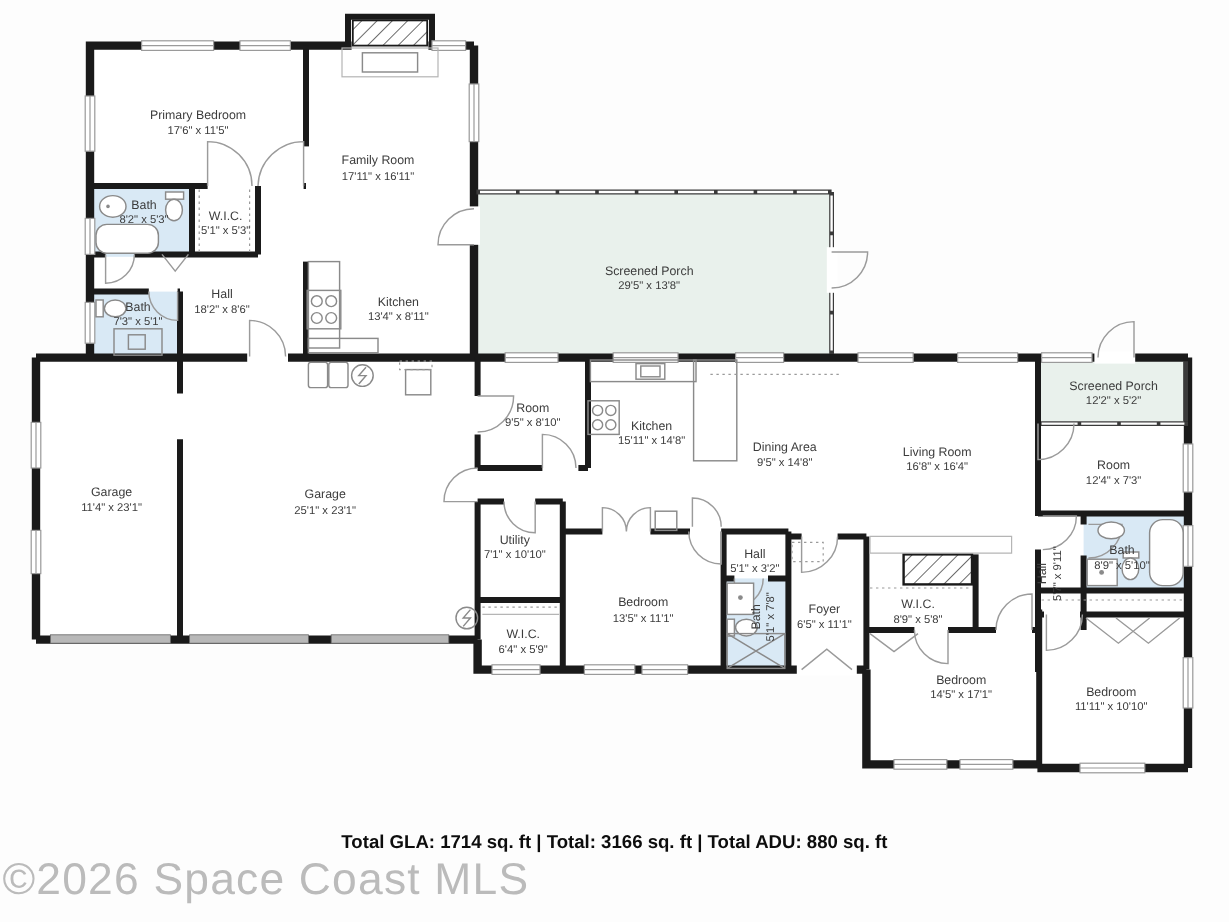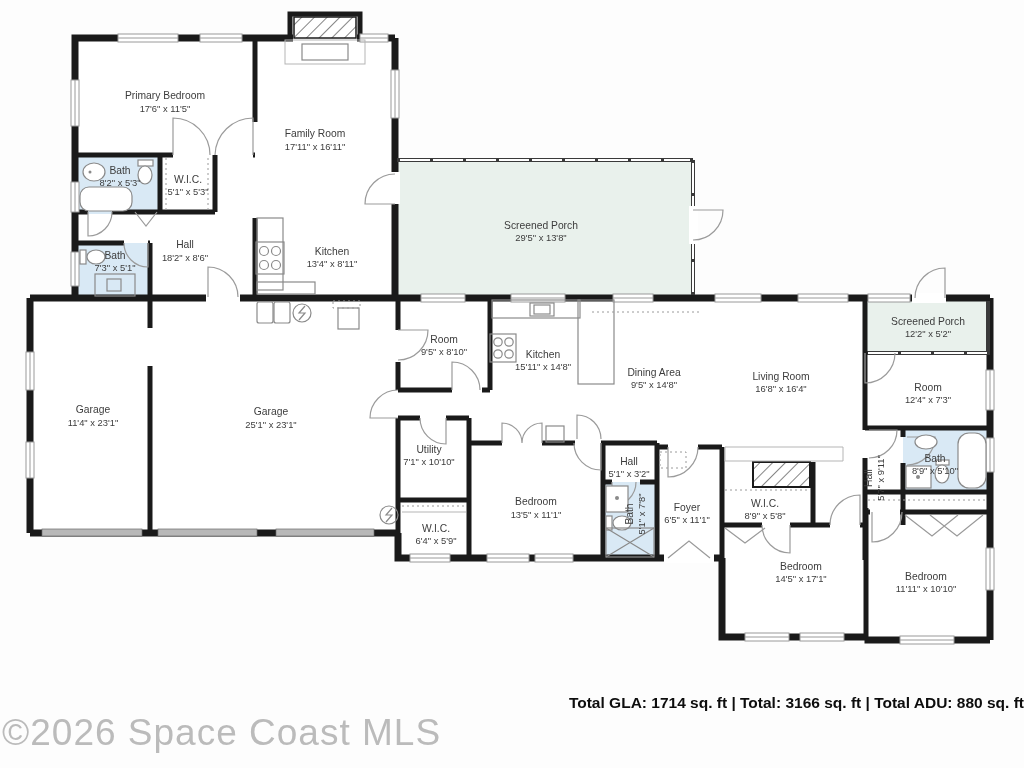--- a/index.html
+++ b/index.html
@@ -15,21 +15,21 @@
   .scr{stroke:#3a3a3a;stroke-width:4;fill:none;}
   .scrI{stroke:#ffffff;stroke-width:2;fill:none;stroke-dasharray:30 3;}
   .fixn{stroke:#8a8a8a;stroke-width:1.2;fill:none;}
   .fix{stroke:#8a8a8a;stroke-width:1.2;fill:#ffffff;}
   .arc{stroke:#9b9b9b;stroke-width:1.2;fill:none;}
   .thin{stroke:#b5b5b5;stroke-width:1;fill:none;}
   .dash{stroke:#9a9a9a;stroke-width:1;stroke-dasharray:2 3;fill:none;}
   .winr{fill:#ffffff;stroke:#9a9a9a;stroke-width:1;}
   .winl{stroke:#9a9a9a;stroke-width:1;}
   .chev{stroke:#9a9a9a;stroke-width:1.2;fill:none;}
-  #summary{position:absolute;left:0;top:694px;width:100%;text-align:right;color:#111;}
+  #summary{position:absolute;left:0;top:694px;width:100%;text-align:center;color:#111;}
   #summary .l1{font-size:15.5px;font-weight:bold;color:#0d0d0d;}
   #summary .l2{font-size:15.5px;color:#1c1c1c;margin-top:2px;}
   #summary .l3{font-size:7.5px;color:#3a3a3a;margin-top:9px;}
   #watermark{
     position:absolute;left:2px;top:712px;font-size:37px;color:#b0b0b0;opacity:.85;
     letter-spacing:1px;font-family:"Liberation Sans", sans-serif;
   }
 </style>
 </head>
 <body>

